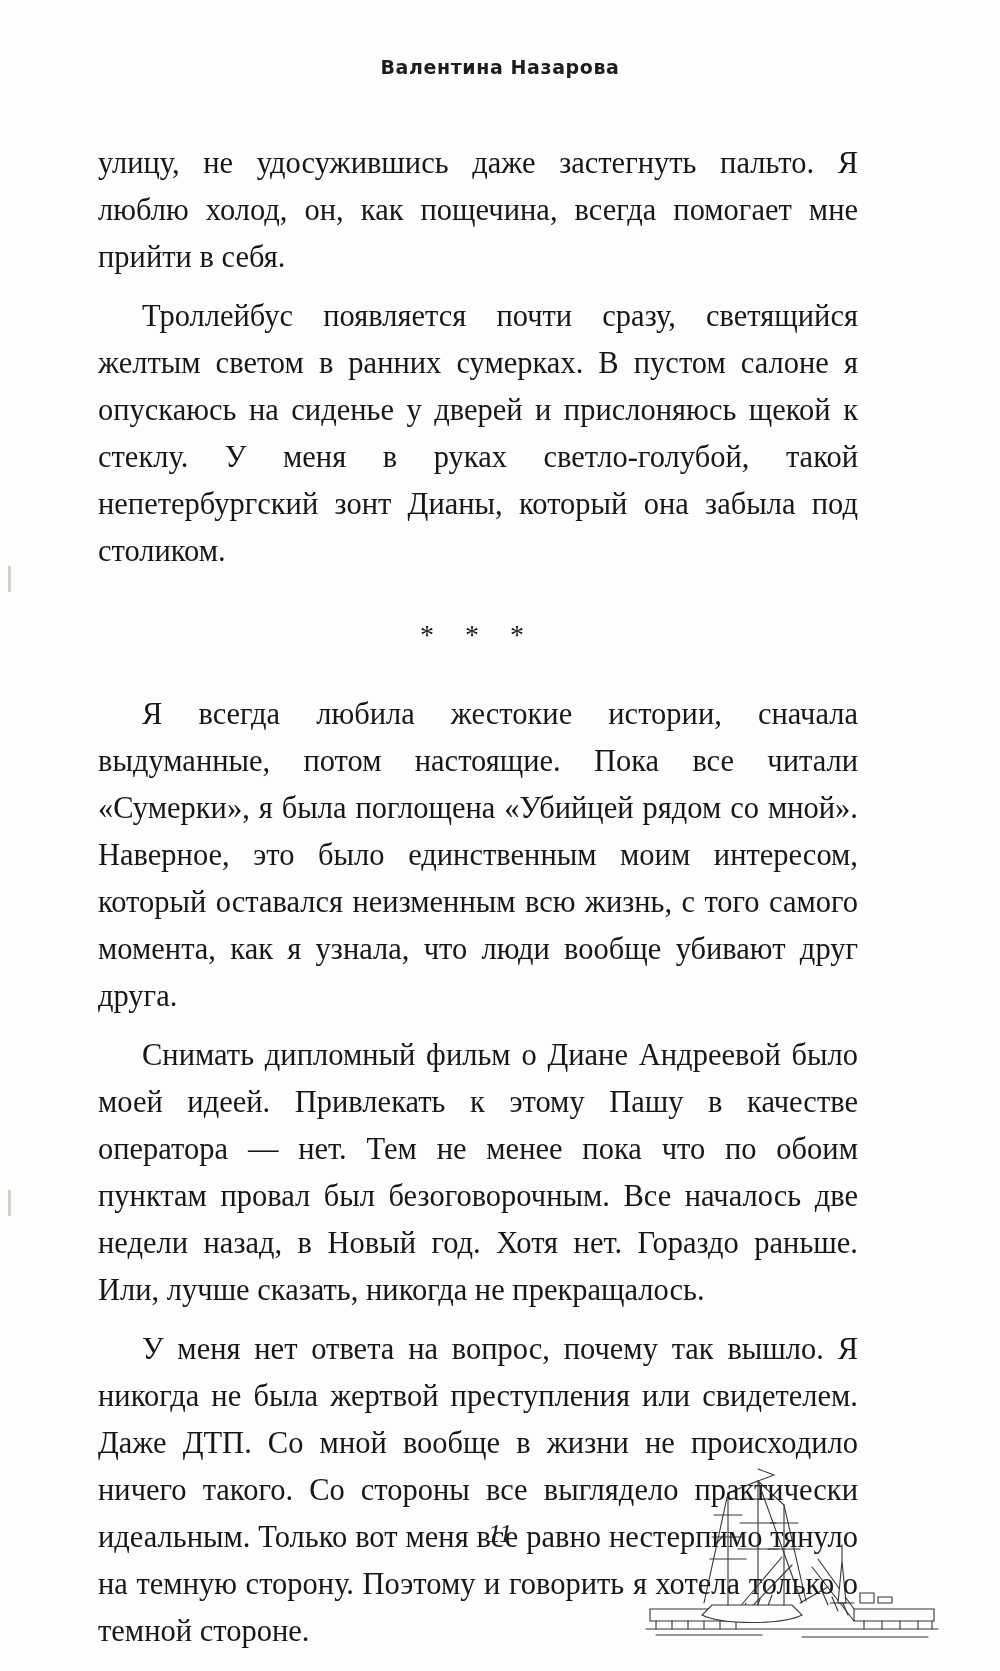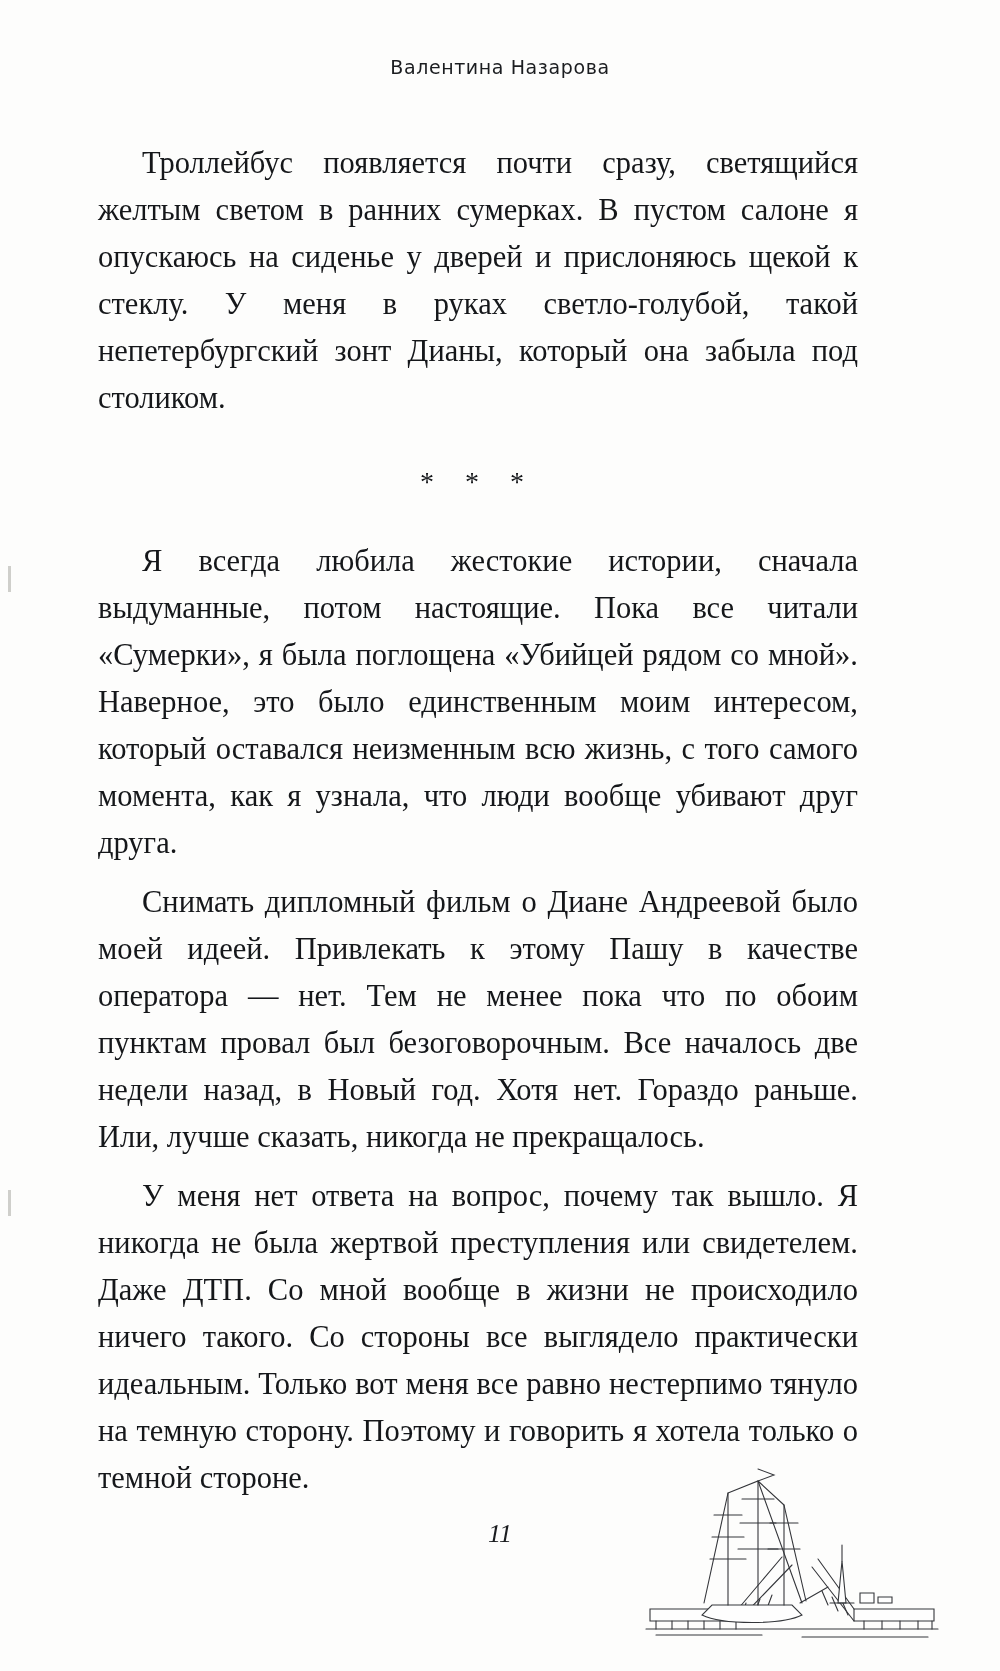--- a/index.html
+++ b/index.html
@@ -24,21 +24,21 @@
 
   
   .running-head {
     position: absolute;
     top: 56px;
     left: 0;
     width: 100%;
     text-align: center;
     font-family: "DejaVu Sans", "Liberation Sans", sans-serif;
     font-size: 19px;
-    font-weight: 400;
+    font-weight: 700;
     letter-spacing: 0.6px;
     color: #1b1d20;
   }
 
   
   .text-column {
     position: absolute;
     top: 140px;
     left: 98px;
     width: 760px;
@@ -107,20 +107,21 @@
 
 <div class="page">
 
   <div class="running-head">Валентина Назарова</div>
 
   <div class="edge-mark m1"></div>
   <div class="edge-mark m2"></div>
 
   <div class="text-column">
 
+    <p class="para">улицу, не удосужившись даже застегнуть пальто. Я люблю холод, он, как пощечина, всегда помогает мне прийти в себя.</p>
 
     <p class="para indent">Троллейбус появляется почти сразу, светящийся желтым светом в ранних сумерках. В пустом салоне я опускаюсь на сиденье у дверей и прислоняюсь щекой к стеклу. У меня в руках светло-голубой, такой непетербургский зонт Дианы, который она забыла под столиком.</p>
 
     <div class="scene-break">* * *</div>
 
     <p class="para indent">Я всегда любила жестокие истории, сначала выдуманные, потом настоящие. Пока все читали «Сумерки», я была поглощена «Убийцей рядом со мной». Наверное, это было единственным моим интересом, который оставался неизменным всю жизнь, с того самого момента, как я узнала, что люди вообще убивают друг друга.</p>
 
     <p class="para indent">Снимать дипломный фильм о Диане Андреевой было моей идеей. Привлекать к этому Пашу в качестве оператора — нет. Тем не менее пока что по обоим пунктам провал был безоговорочным. Все началось две недели назад, в Новый год. Хотя нет. Гораздо раньше. Или, лучше сказать, никогда не прекращалось.</p>
 
     <p class="para indent">У меня нет ответа на вопрос, почему так вышло. Я никогда не была жертвой преступления или свидетелем. Даже ДТП. Со мной вообще в жизни не происходило ничего такого. Со стороны все выглядело практически идеальным. Только вот меня все равно нестерпимо тянуло на темную сторону. Поэтому и говорить я хотела только о темной стороне.</p>

